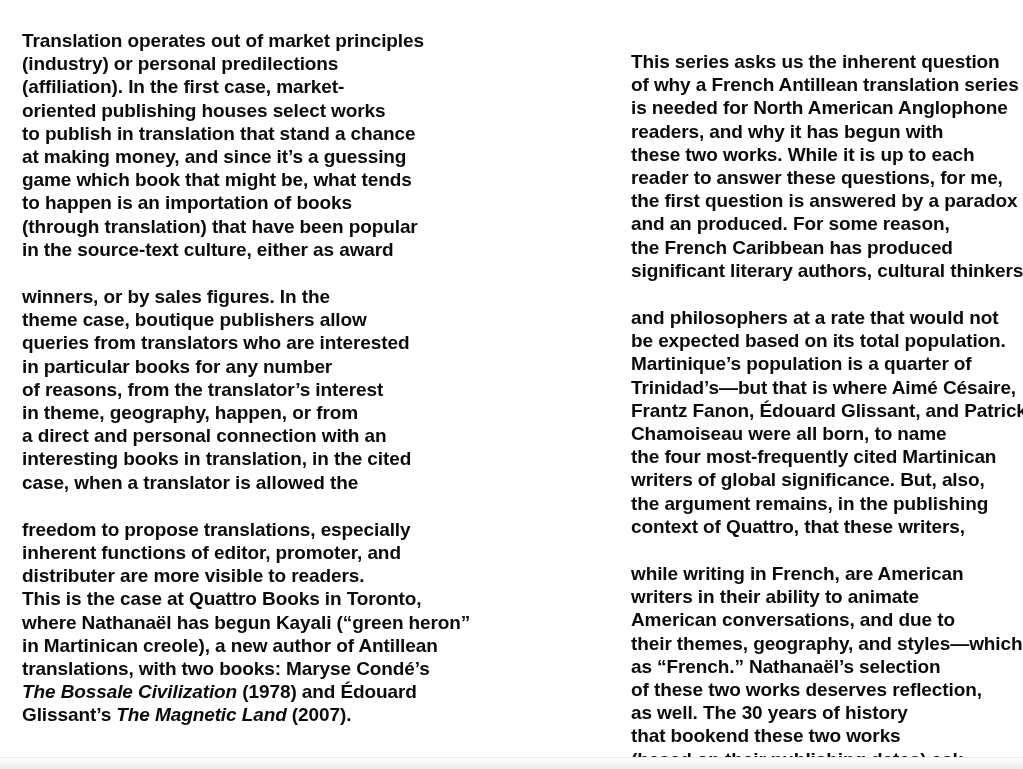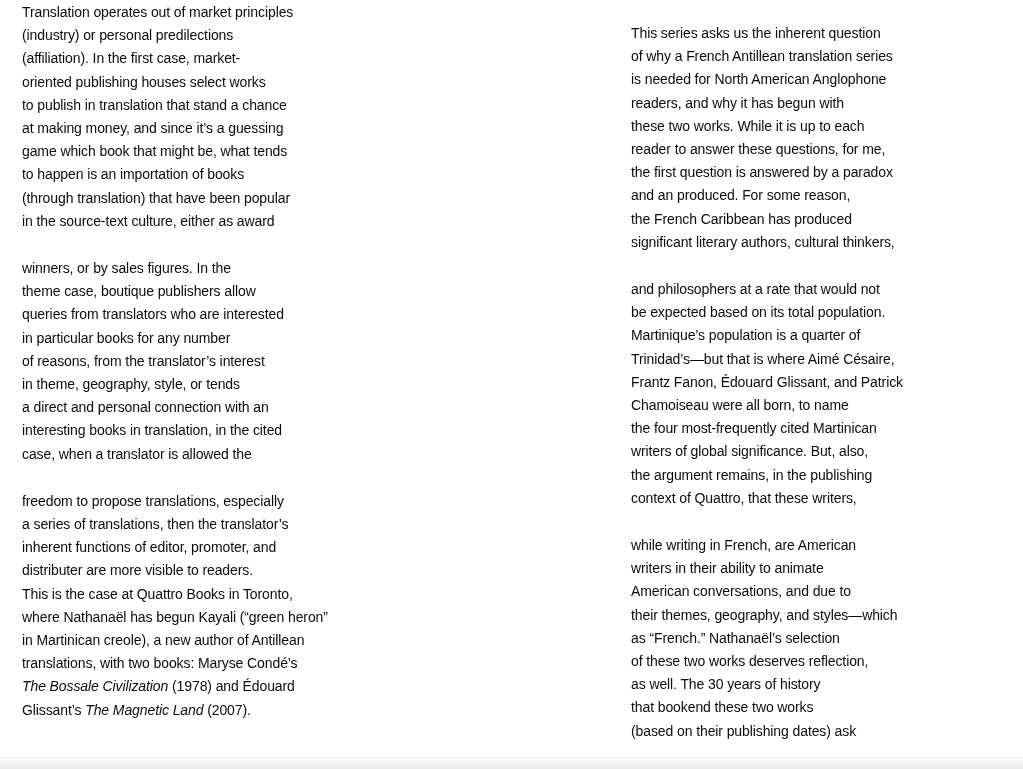--- a/index.html
+++ b/index.html
@@ -10,24 +10,24 @@
     position: relative;
     width: 1023px;
     height: 769px;
     background: #ffffff;
     overflow: hidden;
     font-family: "Liberation Sans", sans-serif;
     color: #0b0b0b;
   }
   .col {
     position: absolute;
-    top: 1px;
-    font-size: 14px;
+    top: 29px;
+    font-size: 19px;
     line-height: 23.2px;
-    font-weight: 400;
+    font-weight: 700;
     letter-spacing: -0.1px;
   }
   .col-left  { left: 22px;  width: 480px; }
   .col-right { left: 631px; width: 392px; margin-top: 21px; }
   .para + .para { margin-top: 24px; }
   .line { white-space: nowrap; }
   .line i { font-style: italic; }
   .page-edge {
     position: absolute;
     left: 0;
@@ -54,28 +54,27 @@
         <div class="line">to happen is an importation of books</div>
         <div class="line">(through translation) that have been popular</div>
         <div class="line">in the source-text culture, either as award</div>
       </div>
       <div class="para">
         <div class="line">winners, or by sales figures. In the</div>
         <div class="line">theme case, boutique publishers allow</div>
         <div class="line">queries from translators who are interested</div>
         <div class="line">in particular books for any number</div>
         <div class="line">of reasons, from the translator’s interest</div>
-        <div class="line">in theme, geography, style, or tends</div>
+        <div class="line">in theme, geography, happen, or from</div>
         <div class="line">a direct and personal connection with an</div>
         <div class="line">interesting books in translation, in the cited</div>
         <div class="line">case, when a translator is allowed the</div>
       </div>
       <div class="para">
         <div class="line">freedom to propose translations, especially</div>
-        <div class="line">a series of translations, then the translator’s</div>
         <div class="line">inherent functions of editor, promoter, and</div>
         <div class="line">distributer are more visible to readers.</div>
         <div class="line">This is the case at Quattro Books in Toronto,</div>
         <div class="line">where Nathanaël has begun Kayali (“green heron”</div>
         <div class="line">in Martinican creole), a new author of Antillean</div>
         <div class="line">translations, with two books: Maryse Condé’s</div>
         <div class="line"><i>The Bossale Civilization</i> (1978) and Édouard</div>
         <div class="line">Glissant’s <i>The Magnetic Land</i> (2007).</div>
       </div>
     </div>

